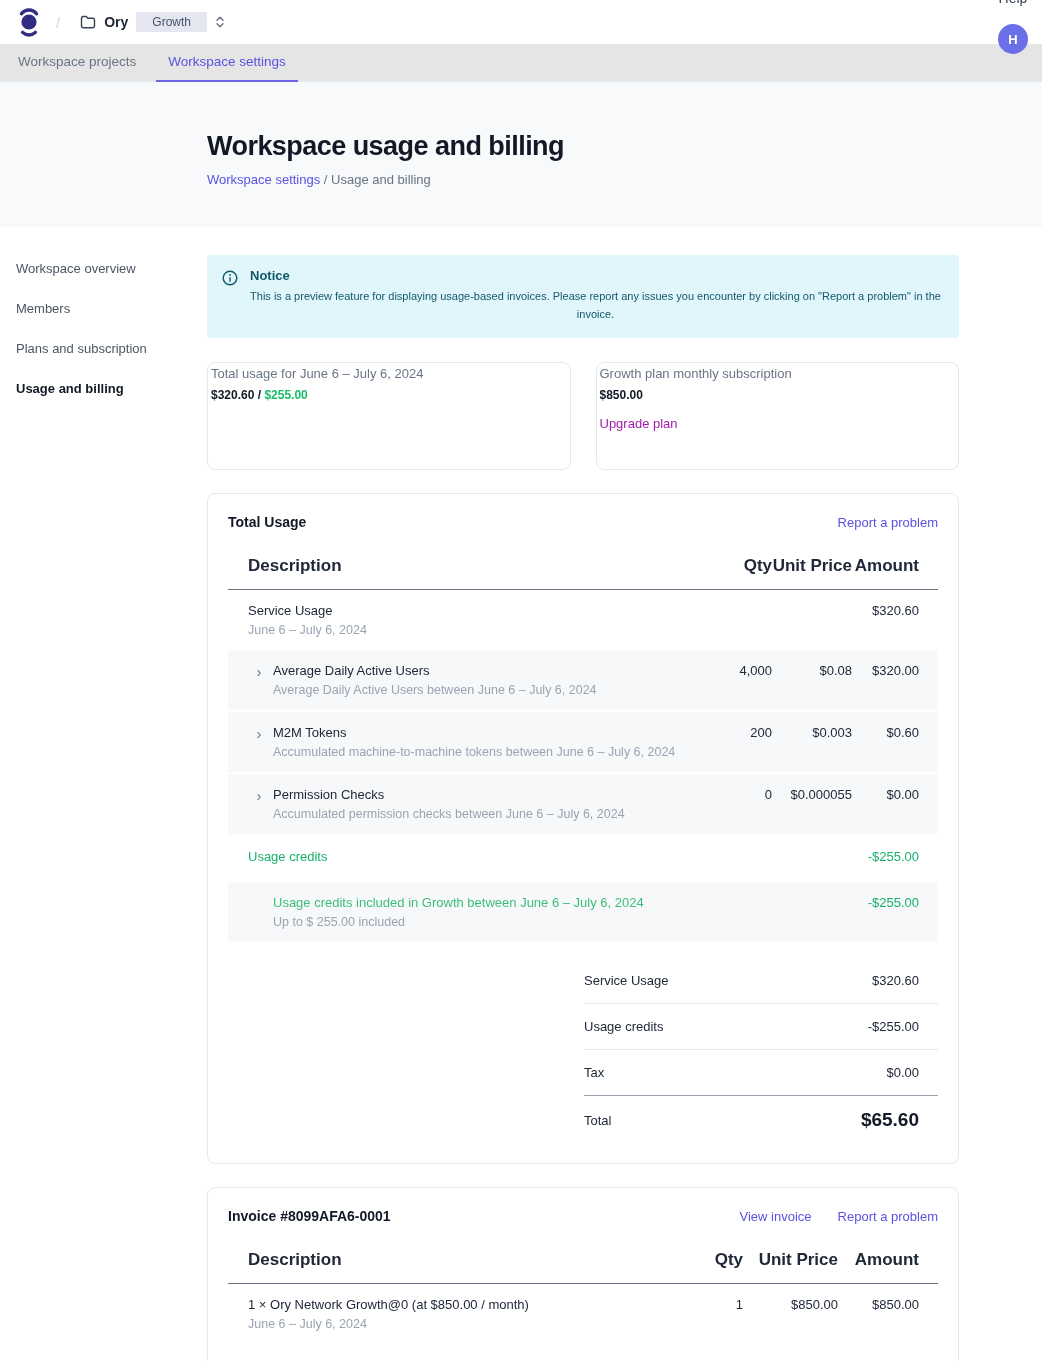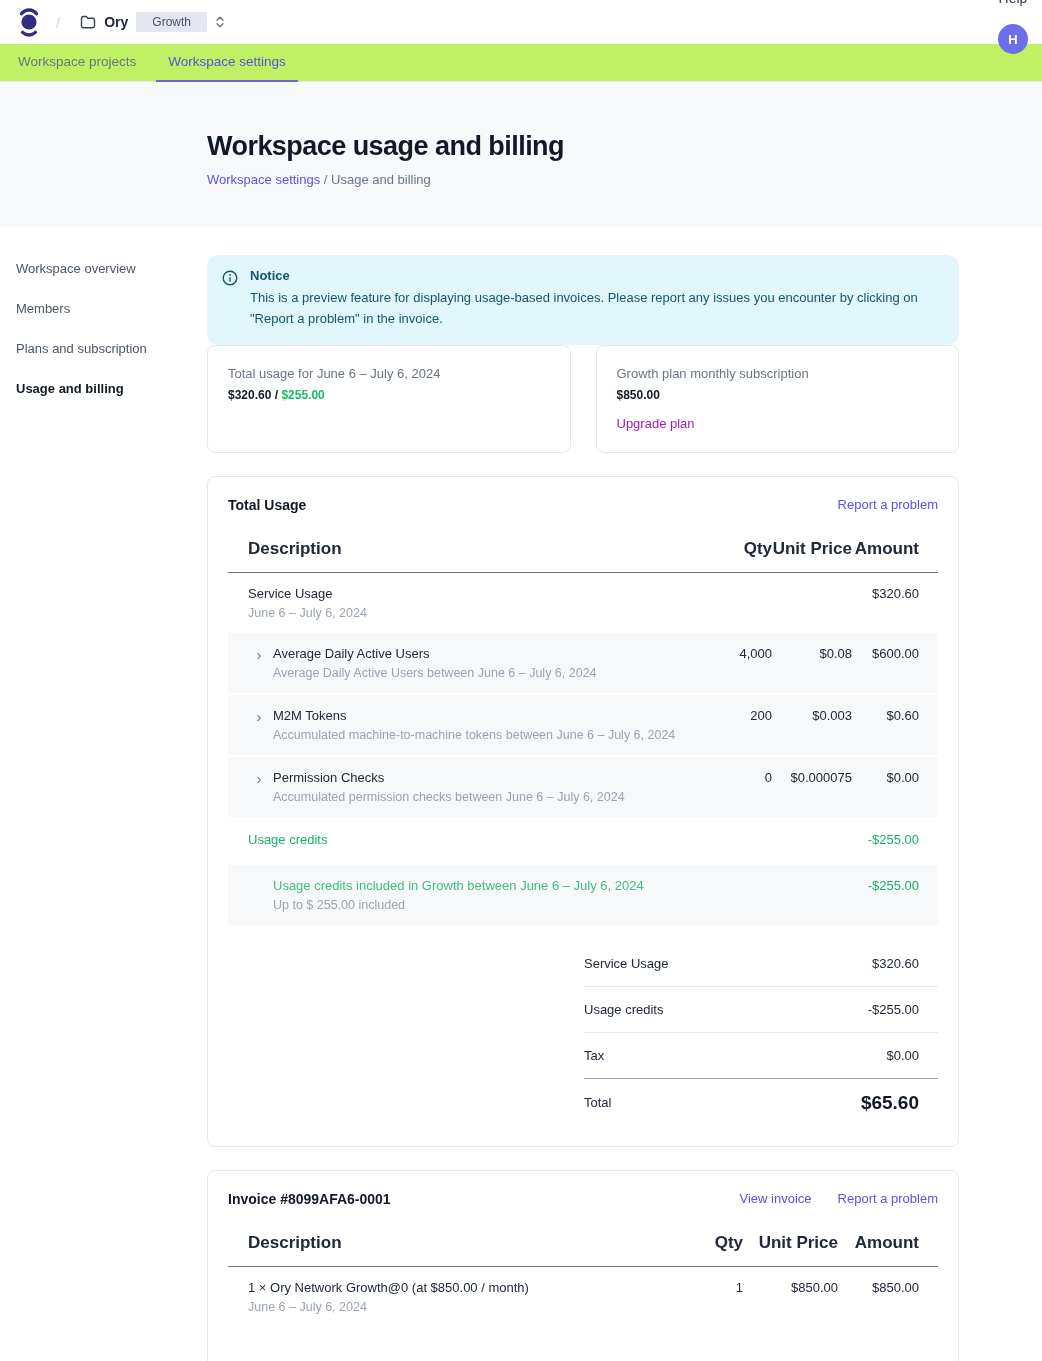--- a/index.html
+++ b/index.html
@@ -34,21 +34,21 @@
   }
   .avatar {
     width: 30px; height: 30px; border-radius: 50%;
     display: flex; align-items: center; justify-content: center;
     color: #fff; font-size: 13px; font-weight: 600; cursor: pointer; border: none;
   }
 
   
   .tabs {
     display: flex; gap: 8px; padding: 0 6px; border-bottom: 1px solid #E5E9F0;
-    background: #bef264;
+    background: #e5e5e5;
   }
   .tab {
     padding: 10px 12px 11px; font-size: 13.5px; color: #697586;
     text-decoration: none; border-bottom: 2px solid transparent;
     margin-bottom: -1px; font-weight: 500;
   }
   .tab.active { color: #5A52E0; border-bottom-color: #6C63E8; }
 
   
   .hero { background: #F8F9FB; padding: 49px 0 40px 207px; }
@@ -62,32 +62,32 @@
   .sidebar { flex: 0 0 207px; padding: 34px 0 0 16px; }
   .side-item {
     display: block; font-size: 13px; color: #4B5565; text-decoration: none;
     margin-bottom: 25px; font-weight: 400;
   }
   .side-item.active { color: #121926; font-weight: 700; }
   .content { width: 752px; padding: 28px 0 16px; }
 
   
   .notice {
-    background: #E0F6FA; border-radius: 12px; padding: 13px 18px 15px 15px;
-    display: flex; gap: 12px; color: #12586C; 
+    background: #E0F6FA; border-radius: 4px; padding: 13px 18px 15px 15px;
+    display: flex; gap: 12px; color: #12586C; margin-bottom: 24px;
   }
   .notice-icon { flex: 0 0 auto; margin-top: 2px; }
   .notice-title { font-size: 13px; font-weight: 700; margin-bottom: 5px; }
-  .notice-body { font-size: 13px; line-height: 1.6; }
+  .notice-body { font-size: 11px; line-height: 1.6; text-align: center; }
 
   
   .cards-row { display: flex; gap: 25px; margin-bottom: 23px; }
   .mini-card {
     border: 1px solid #E3E8EF; border-radius: 8px; background: #fff;
-    padding: 20px; height: 108px; flex: 1;
+    padding: 3px; height: 108px; flex: 1;
   }
   .mini-card .card-label { font-size: 13px; color: #697586; margin-bottom: 7px; }
   .mini-card .card-amount { font-size: 12px; font-weight: 700; color: #121926; }
   .card-amount .credit { color: #16BD68; }
   .upgrade-link {
     display: inline-block; margin-top: 14px; font-size: 13px; font-weight: 500;
     color: #a21caf; text-decoration: none;
   }
 
   
@@ -269,21 +269,21 @@
                 <div class="expand-cell">
                   <span class="chev">›</span>
                   <div>
                     <div class="row-title">Average Daily Active Users</div>
                     <div class="row-sub">Average Daily Active Users between June 6 – July 6, 2024</div>
                   </div>
                 </div>
               </td>
               <td>4,000</td>
               <td>$0.08</td>
-              <td class="last">$600.00</td>
+              <td class="last">$320.00</td>
             </tr>
             <tr class="gray-row">
               <td class="desc">
                 <div class="expand-cell">
                   <span class="chev">›</span>
                   <div>
                     <div class="row-title">M2M Tokens</div>
                     <div class="row-sub">Accumulated machine-to-machine tokens between June 6 – July 6, 2024</div>
                   </div>
                 </div>
@@ -296,21 +296,21 @@
               <td class="desc">
                 <div class="expand-cell">
                   <span class="chev">›</span>
                   <div>
                     <div class="row-title">Permission Checks</div>
                     <div class="row-sub">Accumulated permission checks between June 6 – July 6, 2024</div>
                   </div>
                 </div>
               </td>
               <td>0</td>
-              <td>$0.000075</td>
+              <td>$0.000055</td>
               <td class="last">$0.00</td>
             </tr>
             <tr class="credit-row">
               <td class="desc">
                 <div class="row-title">Usage credits</div>
               </td>
               <td></td>
                 <td></td>
               <td class="last">-$255.00</td>
             </tr>

